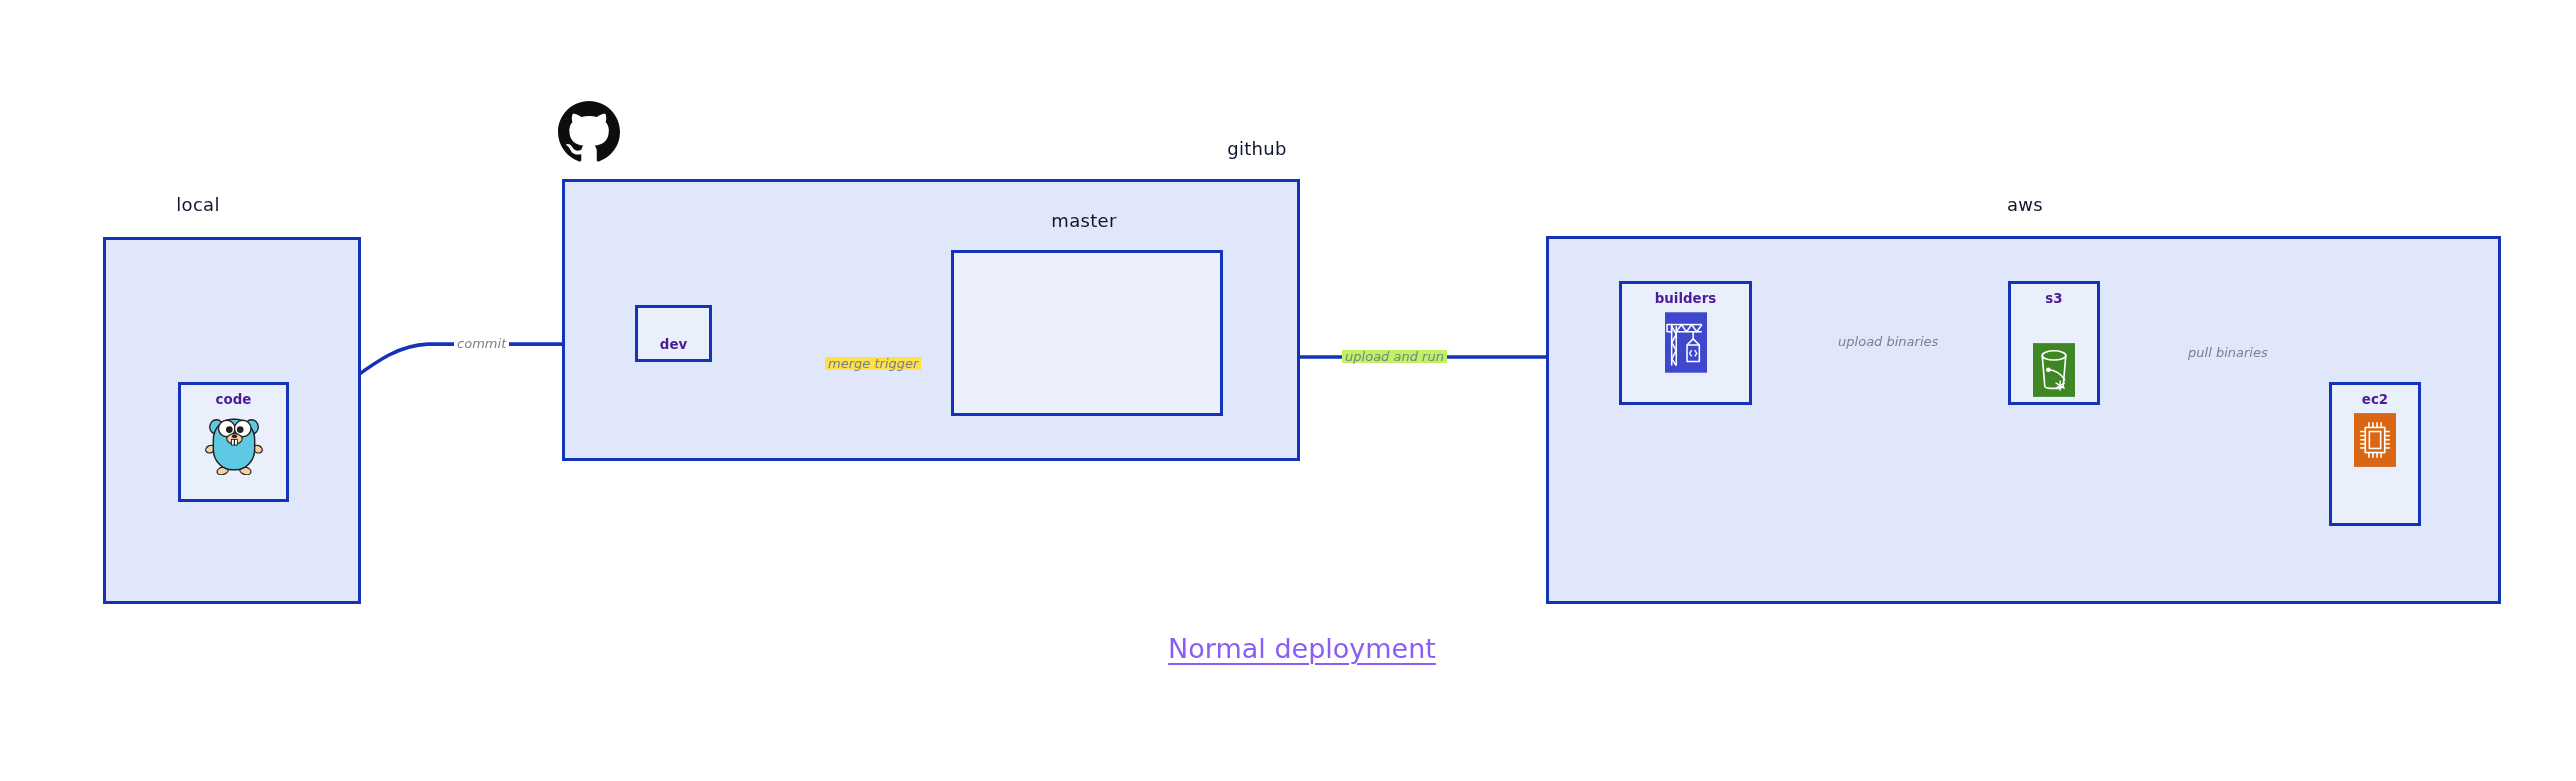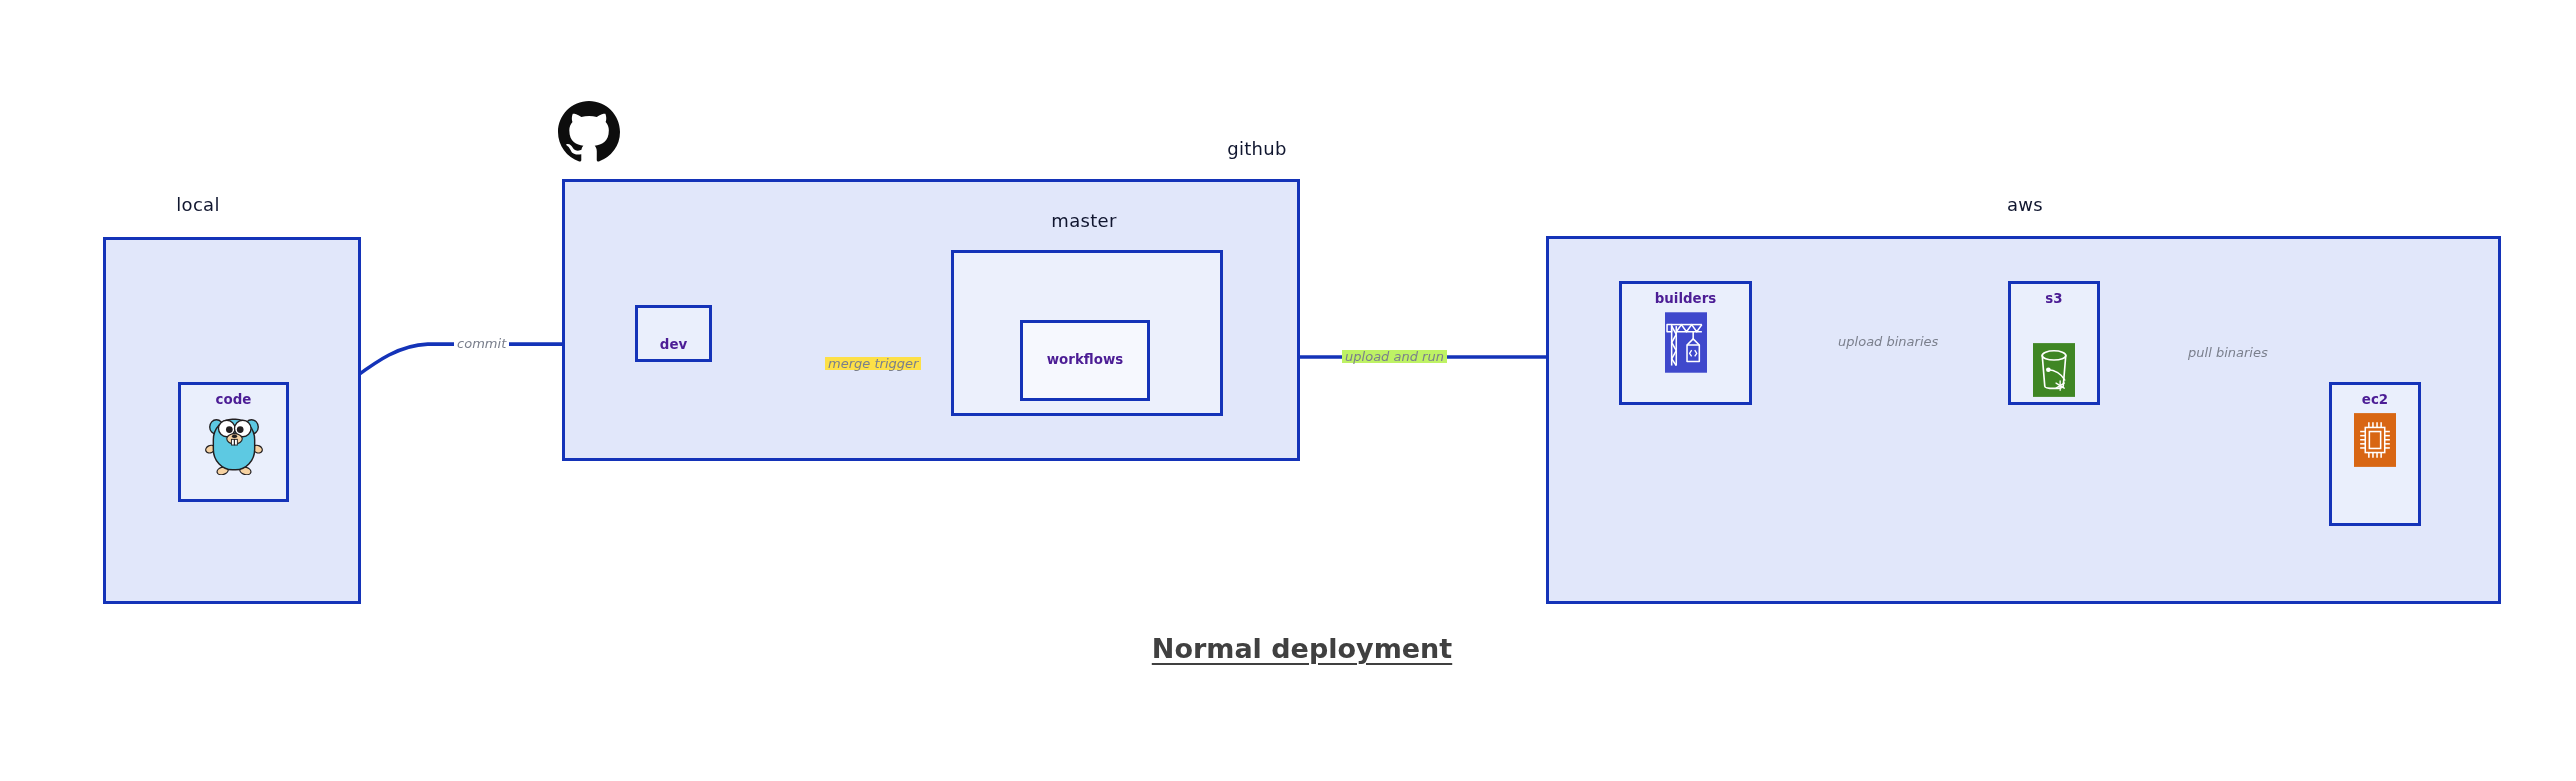--- a/index.html
+++ b/index.html
@@ -80,23 +80,23 @@
     font-size: 13px;
     font-style: italic;
     white-space: nowrap;
     line-height: 1;
     background: transparent;
   }
 
   
   .diagram-title {
     position: absolute;
-    color: #404040;
+    color: #8b5cf6;
     font-size: 27px;
-    font-weight: 700;
+    font-weight: 400;
     text-decoration: underline;
     text-underline-offset: 4.6px;
     text-decoration-thickness: 2.1px;
     white-space: nowrap;
     line-height: 1;
   }
 
   
   .brand-logo {
     position: absolute;
@@ -185,23 +185,20 @@
 
   <div class="group-label" style="left:1084px; top:212px; transform:translateX(-50%);">master</div>
 
   <div class="subgroup" style="left:951px; top:250px; width:272px; height:166px;">
   </div>
 
   <div class="node" style="left:635px; top:305px; width:77px; height:57px;">
     <span class="node-label" style="margin-top:30px;">dev</span>
   </div>
 
-  <div class="node" style="left:1020px; top:320px; width:130px; height:81px; background:#F6F8FE;">
-    <span class="node-label" style="margin-top:30px;">workflows</span>
-  </div>
 
   <div class="group-label" style="left:2025px; top:196px; transform:translateX(-50%);">aws</div>
 
   <div class="group" style="left:1546px; top:236px; width:955px; height:368px;">
   </div>
 
   <div class="node" style="left:1619px; top:281px; width:133px; height:124px;">
     <span class="node-label">builders</span>
     <span class="node-icon">
       

